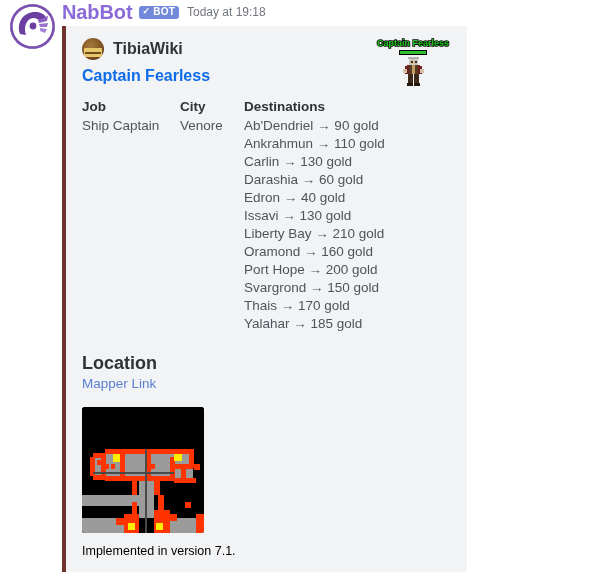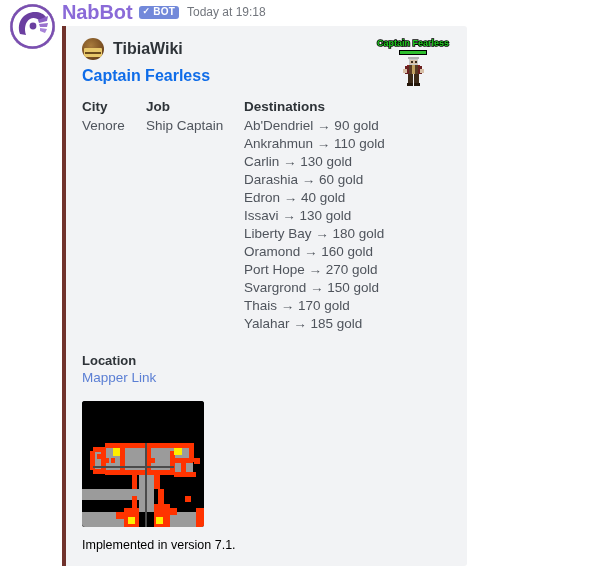--- a/index.html
+++ b/index.html
@@ -156,21 +156,21 @@
     font-size: 13.5px;
     color: #4f545c;
     line-height: 18px;
     white-space: nowrap;
   }
   .dest-line { white-space: nowrap; }
 
   .section-gap { height: 16px; }
 
   .location-name {
-    font-size: 13px;
+    font-size: 18px;
     font-weight: bold;
     color: #2e3338;
     margin-bottom: 2px;
   }
   .mapper-link {
     font-size: 13.5px;
     color: #5b7fd4;
     cursor: pointer;
   }
 
@@ -261,40 +261,40 @@
       <div class="embed-author">
         <div class="author-icon">
           <div class="wikimark"></div>
         </div>
         <span class="author-name">TibiaWiki</span>
       </div>
 
       <div class="embed-title">Captain Fearless</div>
 
       <div class="fields">
+        <div class="field job">
+          <div class="field-name">Job</div>
+          <div class="field-value">Ship Captain</div>
+        </div>
         <div class="field city">
           <div class="field-name">City</div>
           <div class="field-value">Venore</div>
-        </div>
-        <div class="field job">
-          <div class="field-name">Job</div>
-          <div class="field-value">Ship Captain</div>
         </div>
         <div class="field dest">
           <div class="field-name">Destinations</div>
           <div class="field-value" id="dest-list">
               <div class="dest-line">Ab'Dendriel → 90 gold</div>
               <div class="dest-line">Ankrahmun → 110 gold</div>
               <div class="dest-line">Carlin → 130 gold</div>
               <div class="dest-line">Darashia → 60 gold</div>
               <div class="dest-line">Edron → 40 gold</div>
               <div class="dest-line">Issavi → 130 gold</div>
-              <div class="dest-line">Liberty Bay → 180 gold</div>
+              <div class="dest-line">Liberty Bay → 210 gold</div>
               <div class="dest-line">Oramond → 160 gold</div>
-              <div class="dest-line">Port Hope → 270 gold</div>
+              <div class="dest-line">Port Hope → 200 gold</div>
               <div class="dest-line">Svargrond → 150 gold</div>
               <div class="dest-line">Thais → 170 gold</div>
               <div class="dest-line">Yalahar → 185 gold</div>
             </div>
         </div>
       </div>
 
       <div class="section-gap"></div>
 
       <div>

